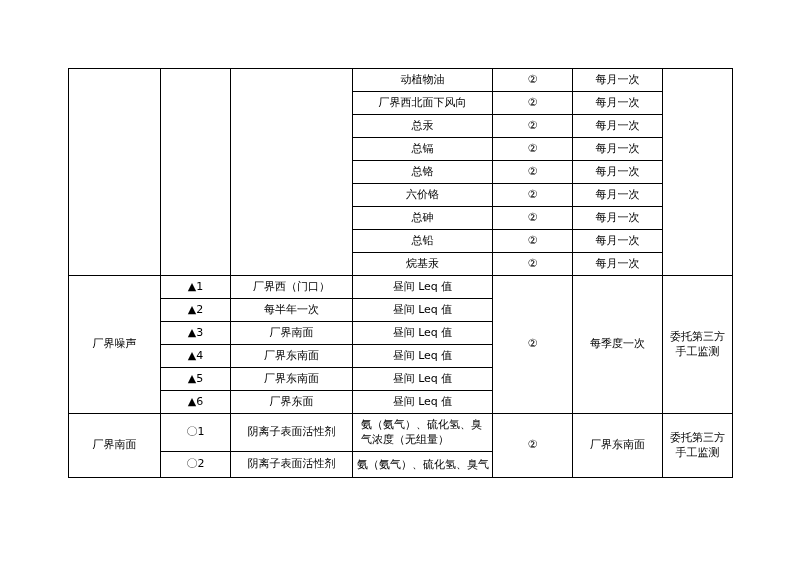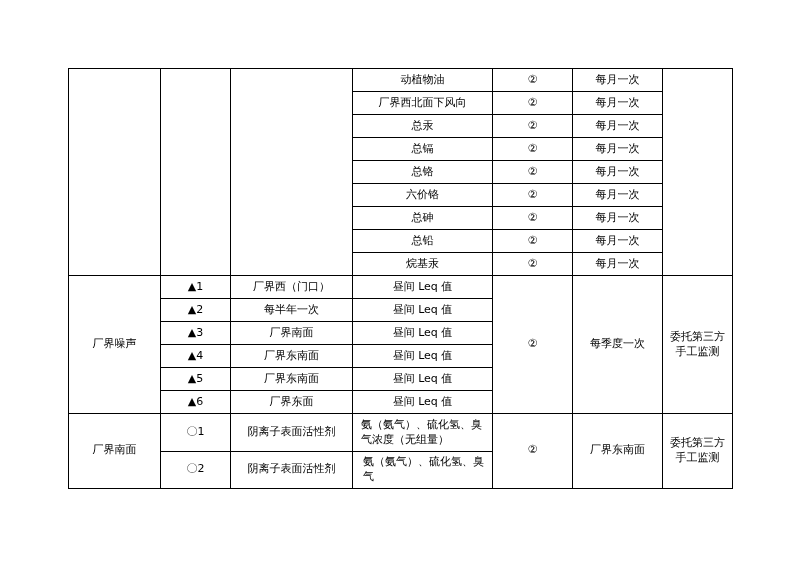--- a/index.html
+++ b/index.html
@@ -174,18 +174,18 @@
           <td style="height:38px">〇1</td>
           <td style="height:38px">阴离子表面活性剂</td>
           <td style="height:38px; text-align:left; padding-left:8px;" class="cell-two-line">氨（氨气）、硫化氢、臭气浓度（无组量）</td>
           <td rowspan="2">②</td>
           <td rowspan="2">厂界东南面</td>
           <td rowspan="2" class="cell-two-line">委托第三方手工监测</td>
         </tr>
         <tr>
           <td style="height:26px">〇2</td>
           <td style="height:26px">阴离子表面活性剂</td>
-          <td style="height:26px; text-align:left; padding-left:10px;">氨（氨气）、硫化氢、臭气</td>
+          <td style="height:26px; text-align:left; padding-left:4px;font-family:Liberation Serif, serif;">氨（氨气）、硫化氢、臭气</td>
         </tr>
       </tbody>
     </table>
   </div>
 </div>
 
 </body></html>

